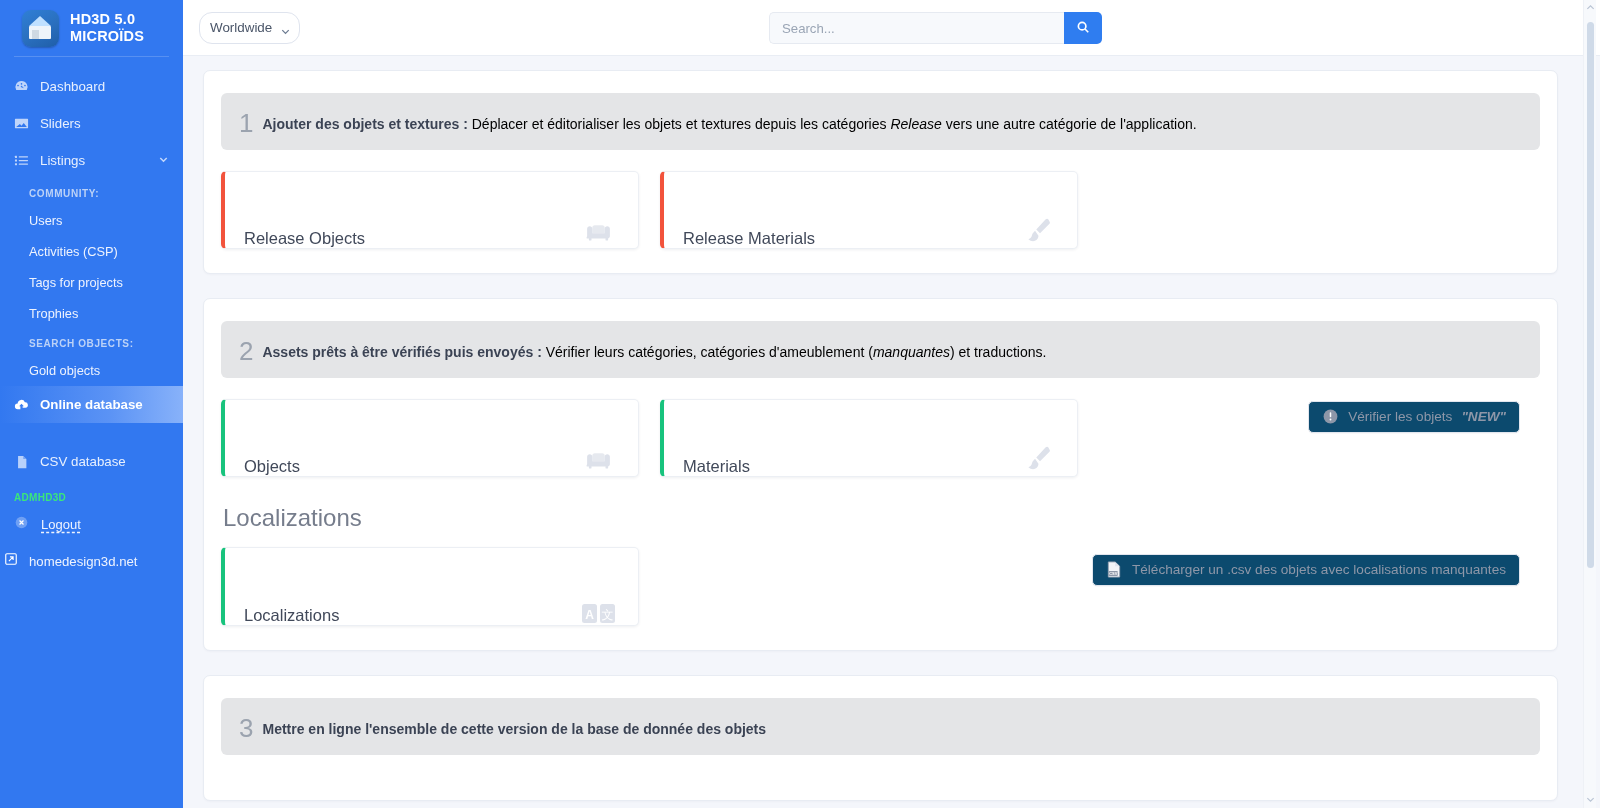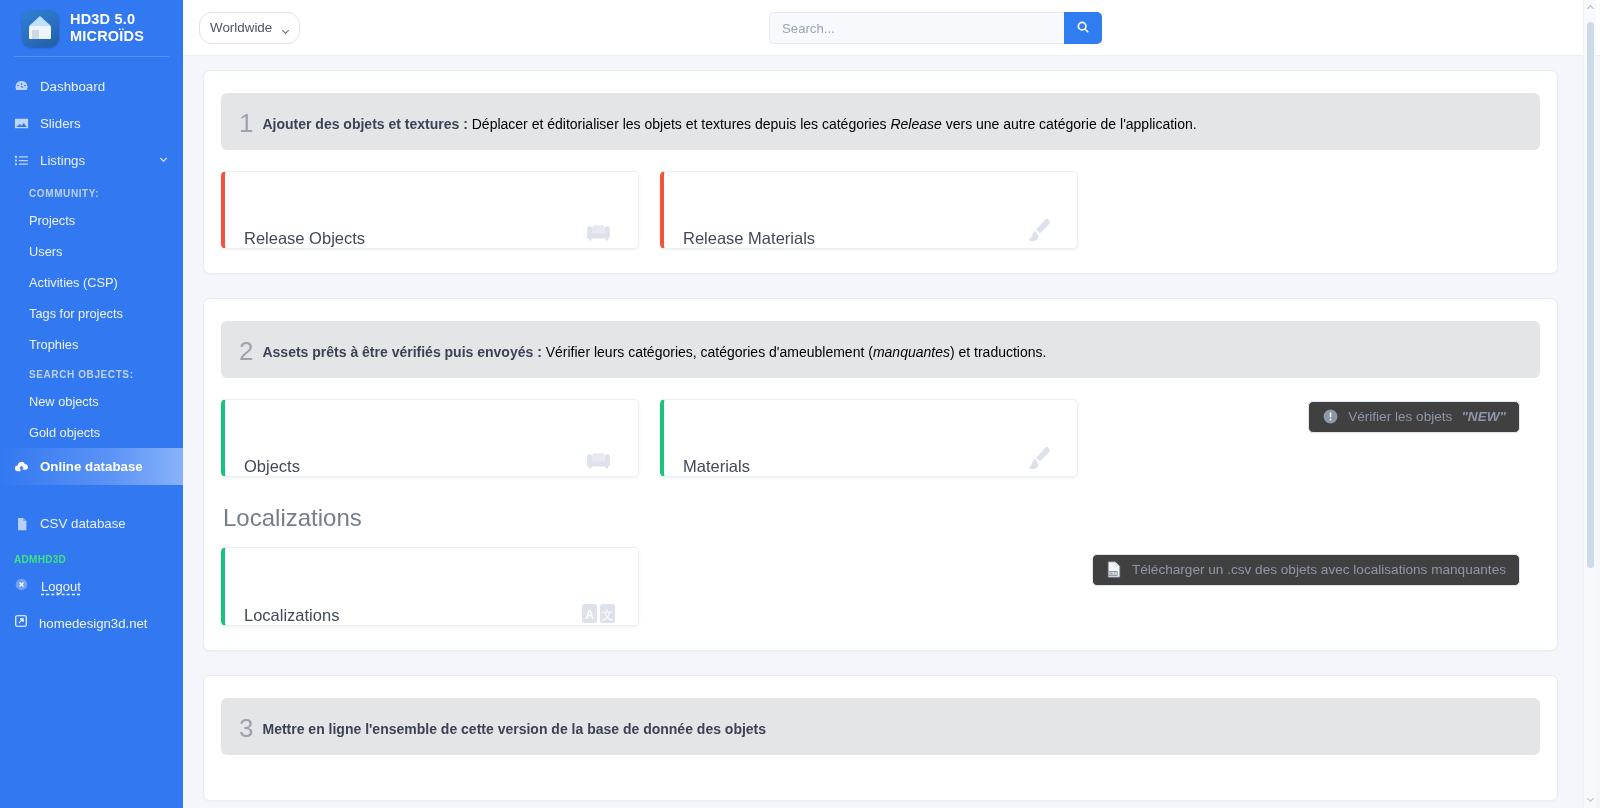--- a/index.html
+++ b/index.html
@@ -85,21 +85,21 @@
     padding: 12px 14px 4px 14px;
     font-size: 10px; font-weight: bold; letter-spacing: .3px;
     color: #3ae67b;
   }
   .logout-row { display:flex; align-items:center; gap: 12px; padding: 8px 14px; cursor:pointer; }
   .logout-row .lbl {
     font-size: 13px; color:#eef3fe;
     text-decoration: underline; text-decoration-style: dashed;
     text-underline-offset: 3px;
   }
-  .ext-row { display:flex; align-items:center; gap: 11px; padding: 10px 14px; cursor:pointer; }
+  .ext-row { display:flex; align-items:center; gap: 11px; padding: 10px 4px; cursor:pointer; }
   .ext-row .lbl { font-size: 13.2px; color:#eef3fe; }
 
   
   #main { flex: 1; height: 808px; position: relative; background:#f4f6fb; overflow:hidden; }
 
   #topbar {
     height: 56px; background: #ffffff;
     border-bottom: 1px solid #e9edf4;
     display: flex; align-items: center;
     padding: 0 24px 0 16px;
@@ -179,21 +179,21 @@
   }
   .tile.red   { border-left-color: #f2533c; }
   .tile.green { border-left-color: #18c37d; }
   .tile-label { font-size: 16.5px; color: #41495a; }
   .tile-icon { color: #dde1ea; display:flex; align-items:center; }
 
   .side-btn {
     display: inline-flex; align-items: center; gap: 9px;
     height: 32px; padding: 0 13px;
     border: 1px solid #e2e6ee; border-radius: 5px;
-    background: #404040; cursor: pointer;
+    background: #0c4a6e; cursor: pointer;
     font-size: 13.6px; color: #8e97a8;
     white-space: nowrap;
     box-shadow: 0 1px 1px rgba(16,30,60,.03);
   }
   .side-btn .em { font-style: italic; font-weight: bold; color:#8e97a8; }
   .side-btn .bicon { width:17px; height:17px; flex:none; display:flex; align-items:center; justify-content:center; }
 
   .subhead {
     font-size: 24px; font-weight: 300; color: #767d8c;
     margin: 27px 0 0 2px;
@@ -269,28 +269,26 @@
         </span>
         <span>Listings</span>
         <span class="chev">
           <svg width="11" height="11" viewBox="0 0 12 12" fill="none" stroke="currentColor" stroke-width="1.6">
               <path d="M2.5 4.3L6 7.8l3.5-3.5"></path>
             </svg>
         </span>
       </div>
 
       <div class="nav-caption">COMMUNITY:</div>
-      <div class="nav-sub">Projects</div>
       <div class="nav-sub">Users</div>
       <div class="nav-sub">Activities (CSP)</div>
       <div class="nav-sub">Tags for projects</div>
       <div class="nav-sub">Trophies</div>
 
       <div class="nav-caption">SEARCH OBJECTS:</div>
-      <div class="nav-sub">New objects</div>
       <div class="nav-sub">Gold objects</div>
 
       <div class="nav-item active">
         <span class="ic">
           <svg width="16" height="16" viewBox="0 0 16 16" fill="currentColor">
             <path d="M4.2 12.5a3.1 3.1 0 01-.3-6.2A4 4 0 0111.6 5a2.9 2.9 0 01.6 5.8l-.4.1H9.2V9.4h1.3L8 6.6 5.5 9.4h1.3v3.1z"></path>
           </svg>
         </span>
         <span>Online database</span>
       </div>

